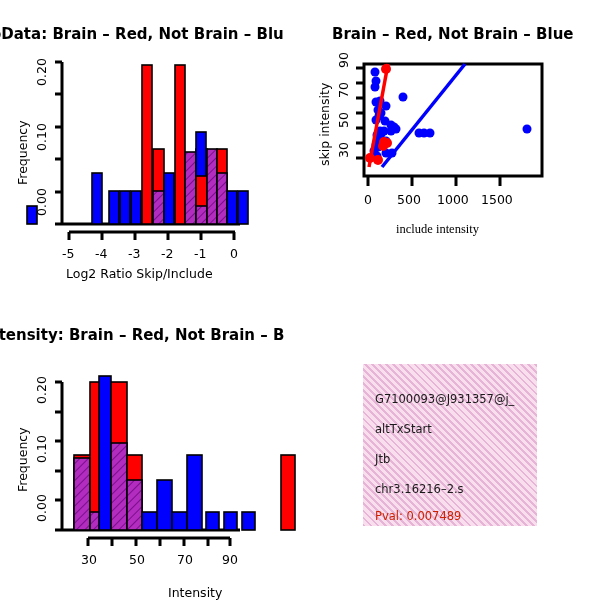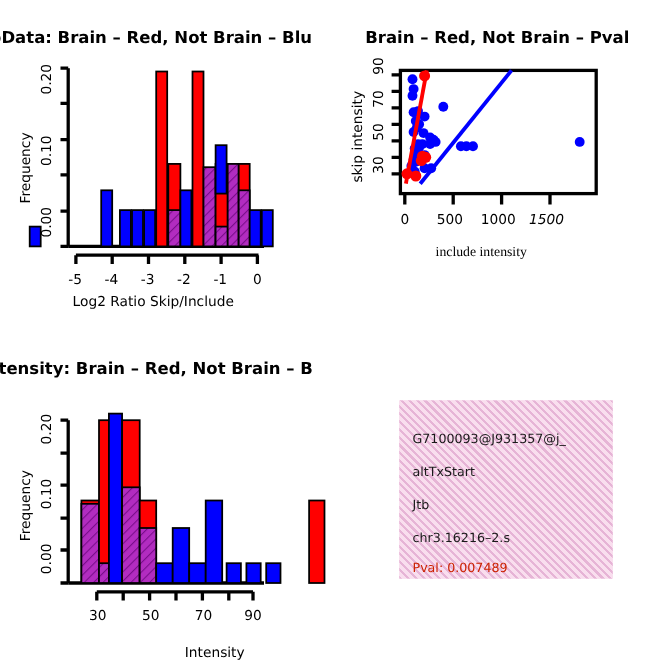--- a/index.html
+++ b/index.html
@@ -78,21 +78,21 @@
 
   <div class="ticklab vrot" style="left:34px;top:216px;">0.00</div>
   <div class="ticklab vrot" style="left:34px;top:151px;">0.10</div>
   <div class="ticklab vrot" style="left:34px;top:86px;">0.20</div>
 
   <div class="axlab vrot" style="left:15px;top:185px;">Frequency</div>
   <div class="axlab" style="left:66px;top:266px;">Log2 Ratio Skip/Include</div>
 </div>
 
 <div class="panel" style="left:300px;top:0;width:300px;height:300px;">
-  <div class="ttl" style="left:32px;top:25px;">Brain – Red, Not Brain – Pval</div>
+  <div class="ttl" style="left:32px;top:25px;">Brain – Red, Not Brain – Blue</div>
 
   <svg width="300" height="300">
 
     <rect x="64" y="64" width="178" height="112" fill="none" stroke="#000" stroke-width="3"></rect>
 
     <path d="M64,68 L56,68 M64,83 L56,83 M64,98 L56,98 M64,113 L56,113 M64,128 L56,128 M64,143 L56,143 M64,158 L56,158" stroke="#000" stroke-width="3" fill="none"></path>
 
     <path d="M68,176 L68,186 M112,176 L112,186 M156,176 L156,186 M200,176 L200,186" stroke="#000" stroke-width="3" fill="none"></path>
 
     <g>
@@ -140,21 +140,21 @@
       <circle cx="83" cy="146" r="5" fill="#FF0000"></circle>
     </g>
 
     <line x1="69" y1="167" x2="88" y2="64" stroke="#FF0000" stroke-width="3.5"></line>
     <line x1="82" y1="167" x2="165" y2="64" stroke="#0000FF" stroke-width="3.5"></line>
   </svg>
 
   <div class="ticklab" style="left:64px;top:192px;">0</div>
   <div class="ticklab" style="left:97px;top:192px;">500</div>
   <div class="ticklab" style="left:137px;top:192px;">1000</div>
-  <div class="ticklab" style="left:181px;top:192px;font-style:italic;">1500</div>
+  <div class="ticklab" style="left:181px;top:192px;">1500</div>
 
   <div class="ticklab vrot" style="left:36px;top:158px;">30</div>
   <div class="ticklab vrot" style="left:36px;top:128px;">50</div>
   <div class="ticklab vrot" style="left:36px;top:98px;">70</div>
   <div class="ticklab vrot" style="left:36px;top:68px;">90</div>
 
   <div class="axlab vrot" style="left:17px;top:166px;">skip intensity</div>
   <div class="axlab" style="left:96px;top:222px;font-family:Liberation Serif, serif;">include intensity</div>
 </div>
 
@@ -205,21 +205,21 @@
   <div class="ticklab" style="left:222px;top:252px;">90</div>
 
   <div class="ticklab vrot" style="left:34px;top:222px;">0.00</div>
   <div class="ticklab vrot" style="left:34px;top:163px;">0.10</div>
   <div class="ticklab vrot" style="left:34px;top:104px;">0.20</div>
 
   <div class="axlab vrot" style="left:15px;top:192px;">Frequency</div>
   <div class="axlab" style="left:124px;top:285px;margin-left:44px;">Intensity</div>
 </div>
 
-<div class="tbox" style="left:363px;top:364px;width:194px;height:162px;
+<div class="tbox" style="left:363px;top:364px;width:174px;height:162px;
             background-color:#F7D9EC;
             background-image:repeating-linear-gradient(45deg,#E6B4D6 0px,#E6B4D6 2px,#F9DEEE 2px,#F9DEEE 5px);">
   <div class="tboxtxt" style="left:12px;top:28px;">G7100093@J931357@j_</div>
   <div class="tboxtxt" style="left:12px;top:58px;">altTxStart</div>
   <div class="tboxtxt" style="left:12px;top:88px;">Jtb</div>
   <div class="tboxtxt" style="left:12px;top:118px;">chr3.16216–2.s</div>
   <div class="tboxtxt pv" style="left:12px;top:145px;">Pval: 0.007489</div>
 </div>
 
 </body></html>

